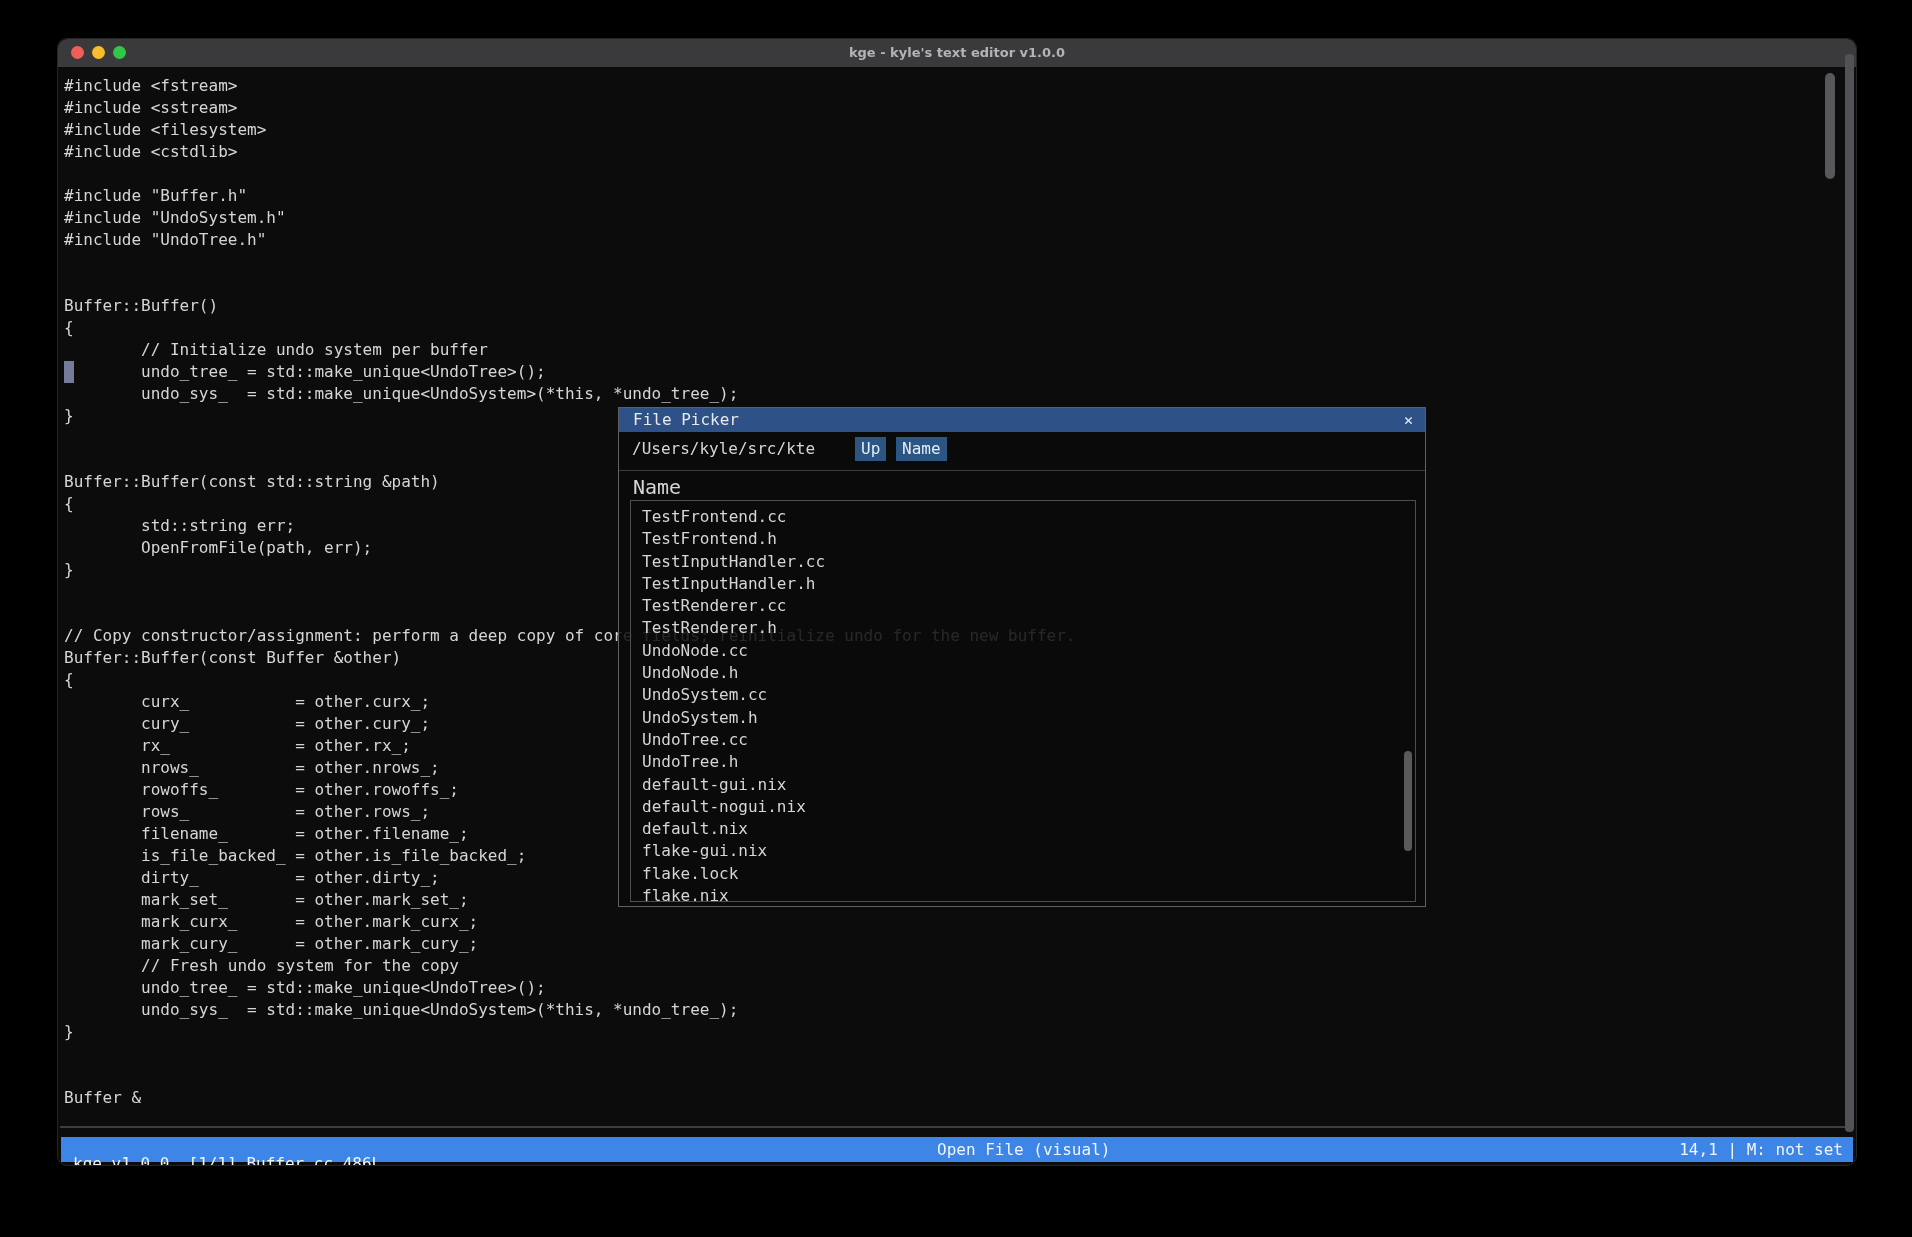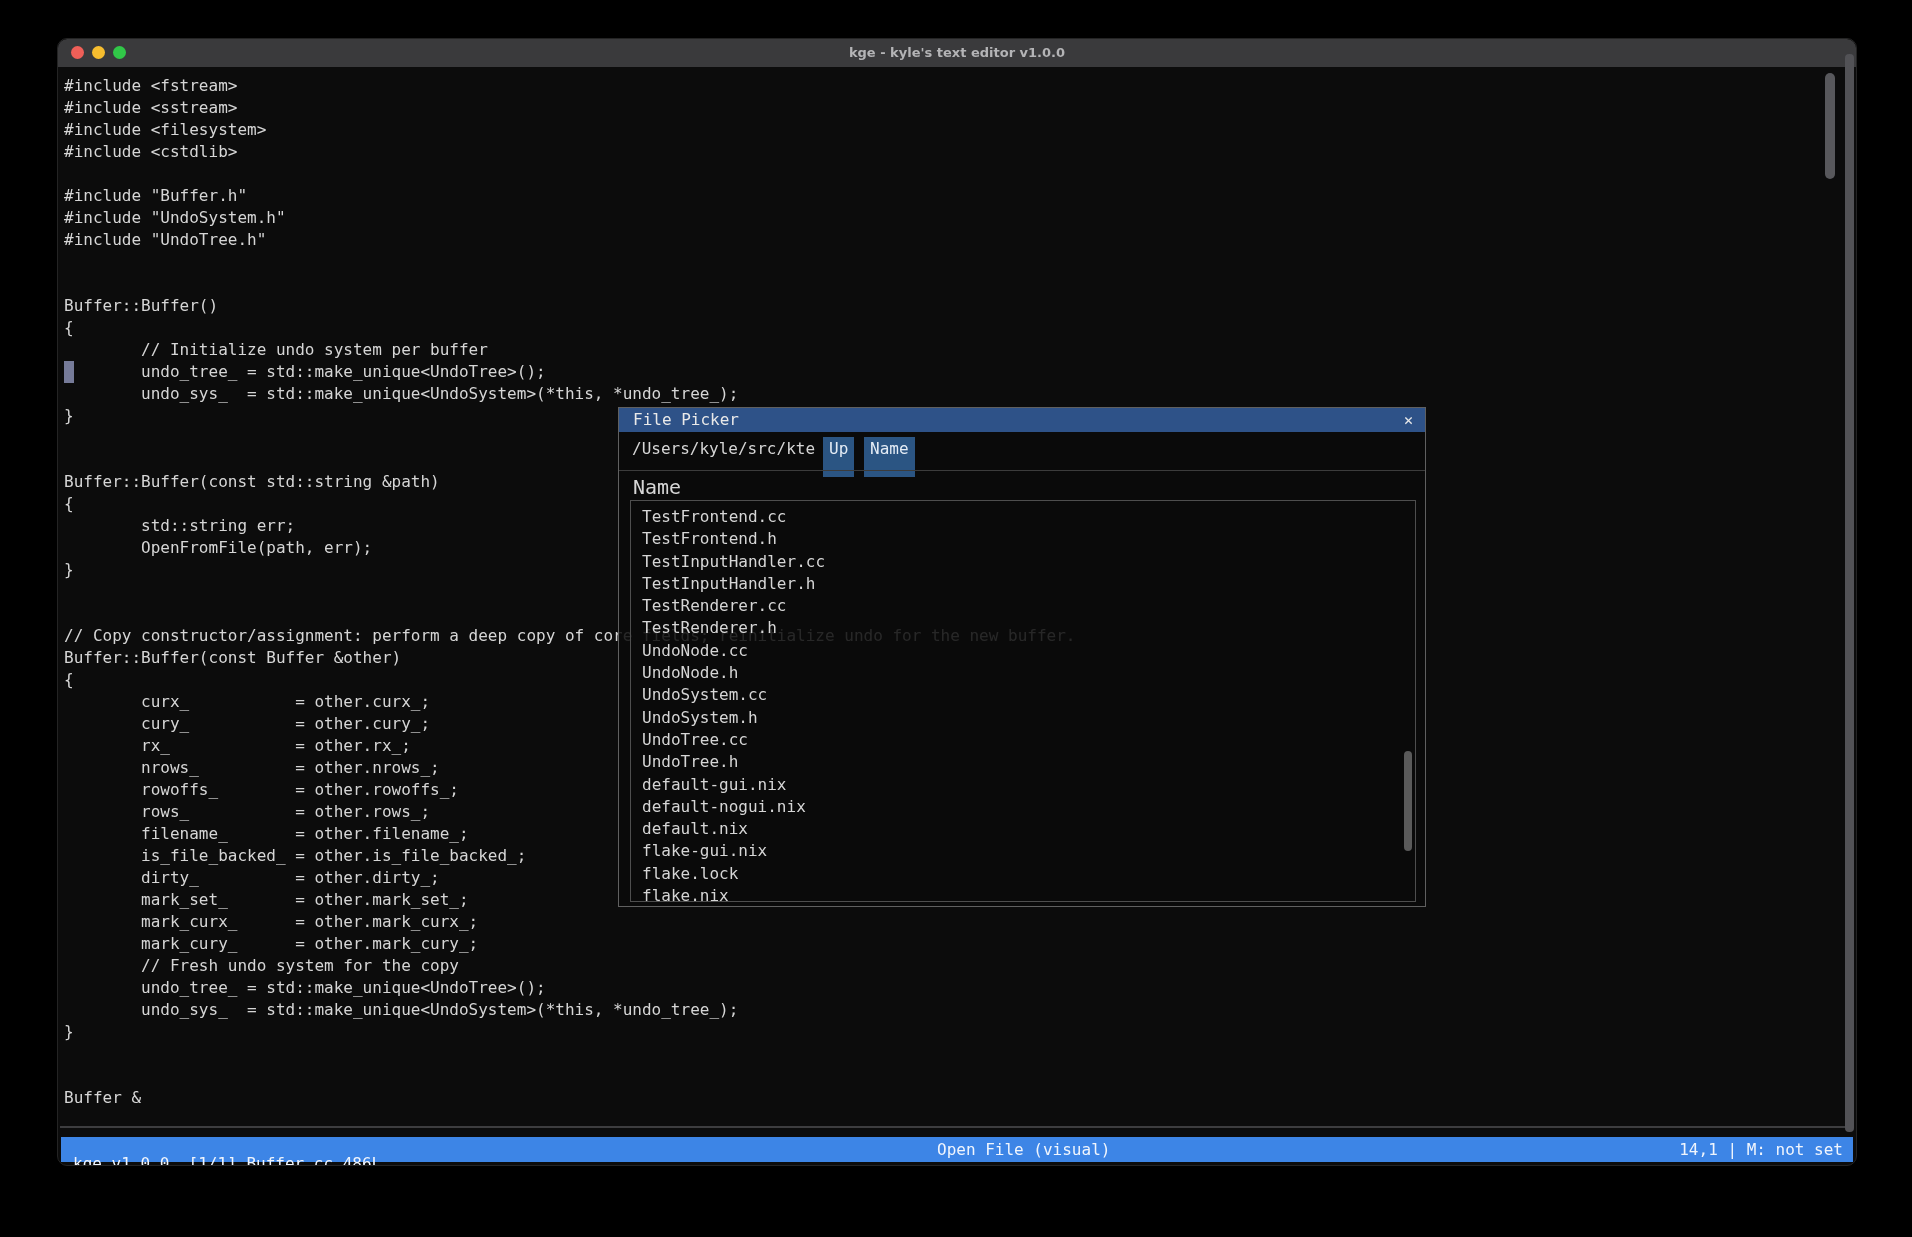--- a/index.html
+++ b/index.html
@@ -48,22 +48,22 @@
   
   .dialog { position:absolute; left:560px; top:368px; width:808px; height:500px;
             background:rgba(10,10,10,0.86); border:1px solid #606060; z-index:5; }
   .dialog-titlebar { position:absolute; left:0; top:0; right:0; height:24px; background:#2e5288;text-align:right; }
   .dialog-title { position:absolute; left:14px; top:0; height:24px; line-height:24px;
             color:#e9e9e9; font-size:16px; white-space:pre; }
   .dialog-x { position:absolute; right:12px; top:0; height:24px; line-height:24px;
             color:#e9e9e9; font-size:15px; cursor:default; }
   .dialog-path { position:absolute; left:13px; top:30px; height:22px; line-height:22px;
             color:#d6d6d6; font-size:16px; white-space:pre; }
-  .dlg-btn { position:absolute; top:29px; height:40px; line-height:24px; padding:0 6px;
-            background:#2b5583; color:#e4ecf5; font-size:16px; white-space:pre; }
+  .dlg-btn { position:absolute; top:29px; height:24px; line-height:24px; padding:0 6px;
+            background:#2b5583; color:#e4ecf5; font-size:16px; white-space:pre;margin-left:32px; }
   .btn-up    { left:204px; }
   .btn-close { left:245px; }
   .dialog-sep { position:absolute; left:0; right:0; top:62px; height:1px; background:#3c3c3c; }
   .dialog-colheader { position:absolute; left:14px; top:68px; height:22px; line-height:22px;
             color:#d6d6d6; font-size:20px; }
   .file-list { position:absolute; left:11px; top:92px; width:786px; height:402px;
             border:1px solid #4e4e4e; padding:5px 16px 0 11px; overflow:hidden; }
   .file-item { height:22.3px; line-height:22.3px; color:#d6d6d6; font-size:16px; white-space:pre; }
   .list-scroll-thumb { position:absolute; right:3px; top:250px; width:8px; height:100px;
             background:#5a5a5a; border-radius:4px; }

